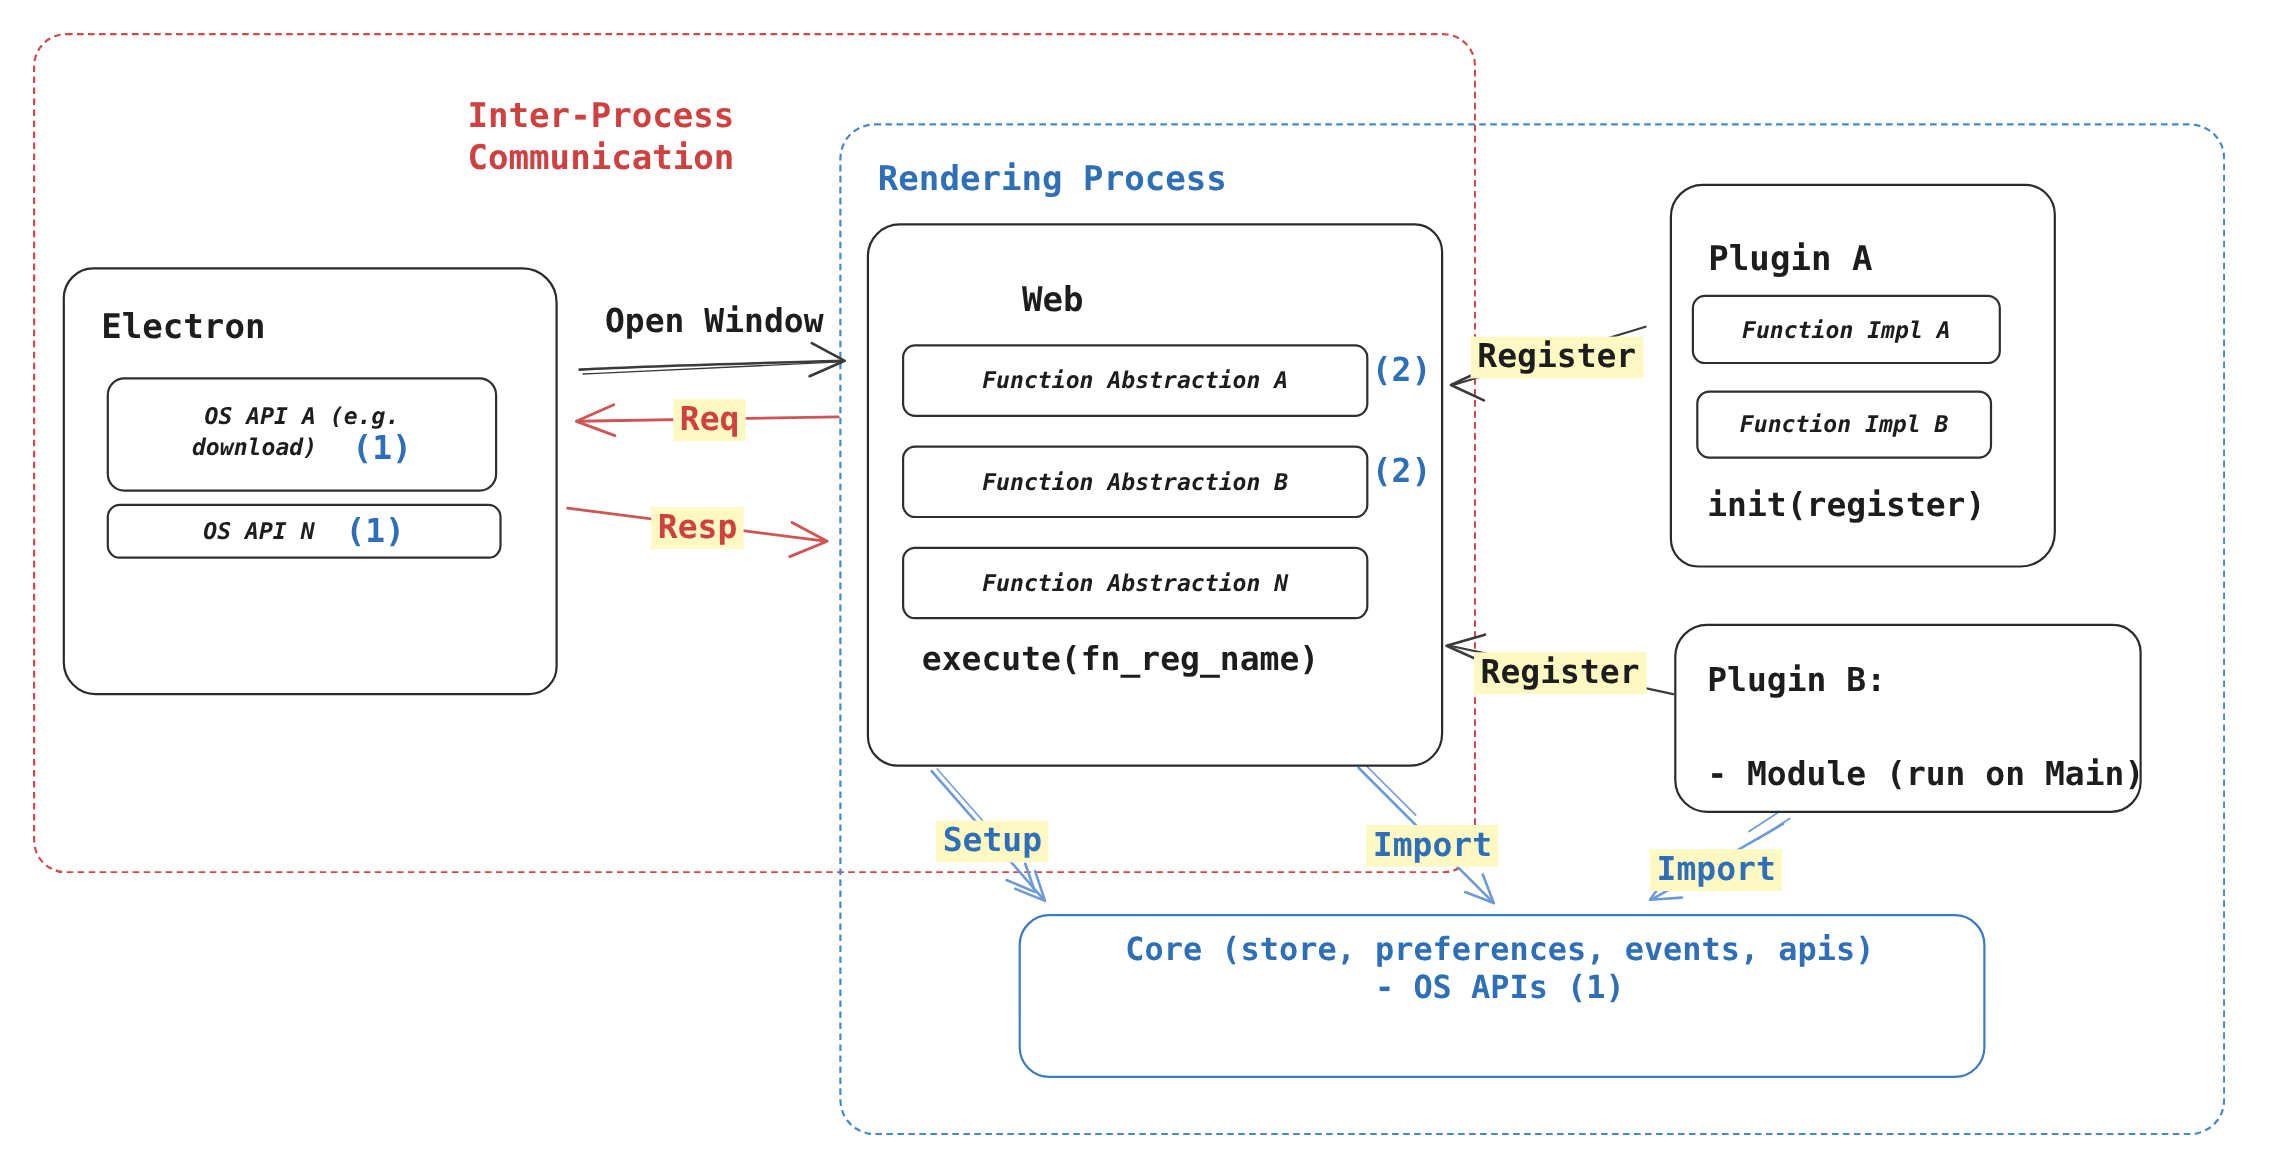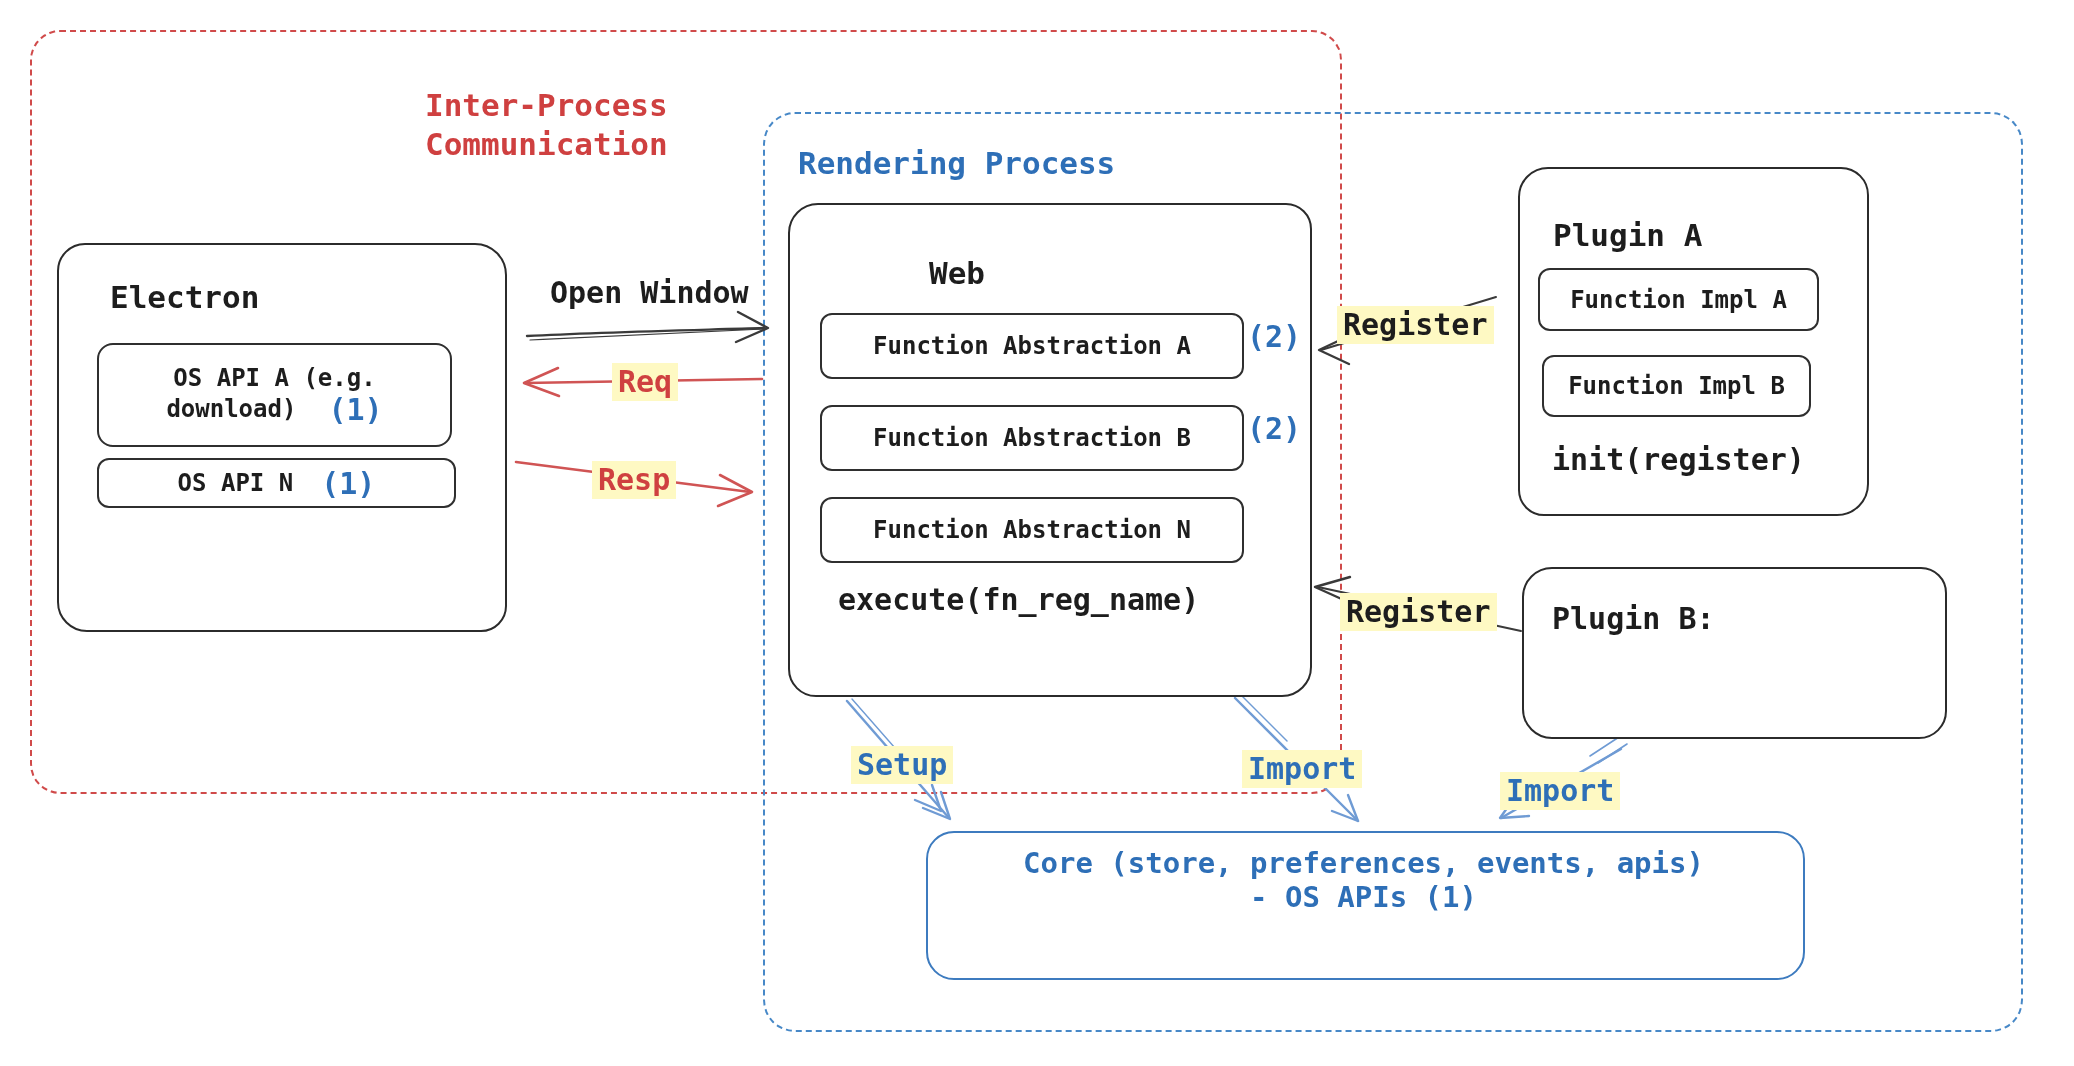--- a/index.html
+++ b/index.html
@@ -16,21 +16,21 @@
   .node{position:absolute;border:2.5px solid #2b2b2b;background:#fff;z-index:3;}
   .node.blue{border-color:#3d7bbf;}
   .inner{position:absolute;border:2px solid #2f2f2f;background:#fff;z-index:4;
          display:flex;align-items:center;justify-content:center;text-align:center;}
   
   .t{position:absolute;white-space:pre;z-index:5;line-height:1.25;}
   .red-text{color:#cf4040;}
   .blue-text{color:#2e6fb7;}
   .sz31{font-size:31px;}
   .sz30{font-size:30px;}
-  .sz28{font-size:24px;}
+  .sz28{font-size:21px;font-style:italic;}
   .onLine{background:#fef9c3;padding:0 6px;margin-left:-6px;}
   .badge{color:#2e6fb7;font-size:30px;}
   svg.arrows{position:absolute;left:0;top:0;z-index:2;}
   svg.arrows *{fill:none;stroke-linecap:round;stroke-linejoin:round;}
   .stroke-black{stroke:#3a3a3a;stroke-width:2.4px;}
   .stroke-red{stroke:#d05454;stroke-width:2.6px;}
   .stroke-blue{stroke:#6f9bd4;stroke-width:2.4px;}
 </style>
 </head>
 <body>
@@ -71,21 +71,21 @@
     <path class="stroke-blue" style="stroke-width:1.6px" d="M1598 763 L1627 744"></path>
     <path class="stroke-blue" style="stroke-width:1.6px" d="M1590 756 L1619 737"></path>
     <polyline class="stroke-blue" points="1529,816 1500,818 1517,794"></polyline>
   </svg>
 
   <div class="t red-text sz31" style="left:425px;top:86px;line-height:39px;"><span>Inter-Process</span><br><span>Communication</span></div>
 
   <div class="t blue-text sz31" style="left:798px;top:144px;">Rendering Process</div>
 
   <div class="node" style="left:57px;top:243px;width:446px;height:385px;border-radius:28px 32px 26px 30px;"></div>
-  <div class="t sz31" style="left:92px;top:278px;margin-left:18px;">Electron</div>
+  <div class="t sz31" style="left:92px;top:278px;">Electron</div>
 
   <div class="inner" style="left:97px;top:343px;width:351px;height:100px;border-radius:16px;flex-direction:column;">
     <div class="sz28">OS API A (e.g.</div>
     <div style="display:flex;gap:32px;align-items:center;">
       <span class="sz28">download)</span>
       <span class="badge">(1)</span>
     </div>
   </div>
 
   <div class="inner" style="left:97px;top:458px;width:355px;height:46px;border-radius:12px;gap:28px;">
@@ -123,21 +123,21 @@
   <div class="t sz31" style="left:1553px;top:216px;">Plugin A</div>
   <div class="inner" style="left:1538px;top:268px;width:277px;height:59px;border-radius:12px;">
     <span class="sz28">Function Impl A</span>
   </div>
   <div class="inner" style="left:1542px;top:355px;width:265px;height:58px;border-radius:12px;">
     <span class="sz28">Function Impl B</span>
   </div>
   <div class="t sz30" style="left:1552px;top:441px;">init(register)</div>
 
   <div class="node" style="left:1522px;top:567px;width:421px;height:168px;border-radius:30px 26px 28px 30px;"></div>
-  <div class="t sz30" style="left:1552px;top:597px;line-height:43px;"><span>Plugin B:</span><br><br></div>
+  <div class="t sz30" style="left:1552px;top:597px;line-height:43px;"><span>Plugin B:</span><br><br><span>- Module (run on Main)</span></div>
 
   <div class="t blue-text sz30 onLine" style="left:857px;top:746px;">Setup</div>
   <div class="t blue-text sz30 onLine" style="left:1248px;top:750px;">Import</div>
   <div class="t blue-text sz30 onLine" style="left:1506px;top:772px;">Import</div>
 
   <div class="node blue" style="left:926px;top:831px;width:875px;height:145px;border-radius:28px;z-index:3;"></div>
   <div class="t blue-text" style="left:926px;top:846px;width:875px;text-align:center;font-size:29px;line-height:34px;z-index:5;"><span>Core (store, preferences, events, apis)</span><br><span>- OS APIs (1)</span><br></div>
 
 </div>
 

